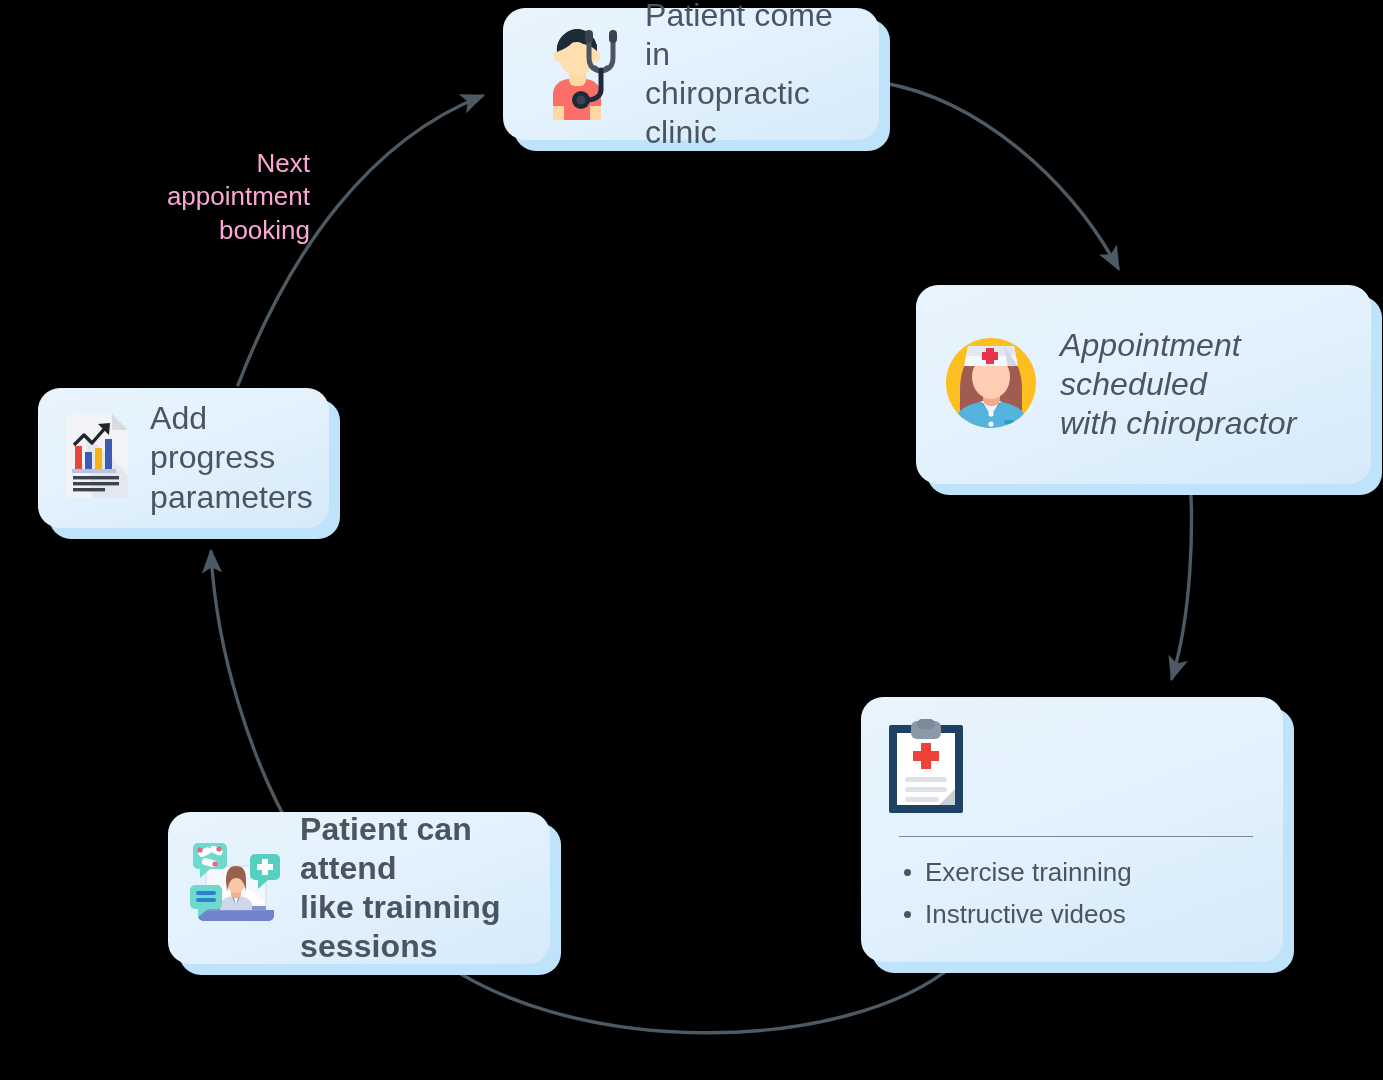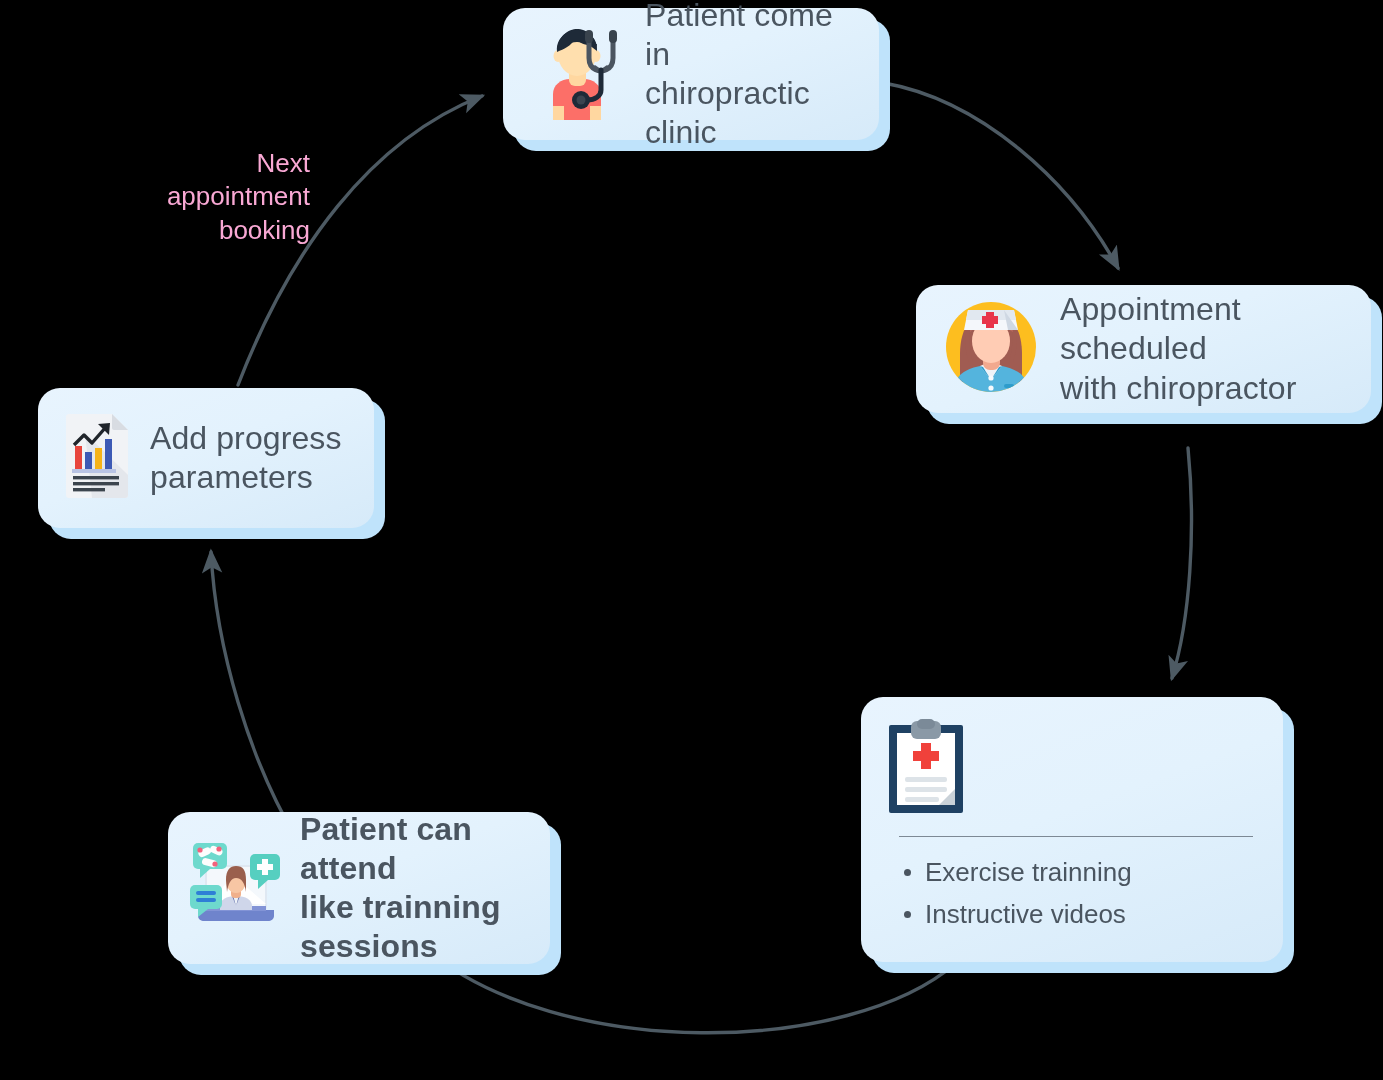--- a/index.html
+++ b/index.html
@@ -168,21 +168,21 @@
             <circle cx="52" cy="76" r="9" fill="#1e2a38"></circle>
             <circle cx="52" cy="76" r="4.5" fill="#3a4450"></circle>
           </svg>
         </div>
         <div class="label">Patient come in
 chiropractic clinic</div>
       </div>
     </div>
   </div>
 
-  <div class="node" style="left:916px; top:285px; width:455px; height:128px;">
+  <div class="node" style="left:916px; top:285px; width:455px; height:199px;font-style:italic;">
     <div class="shadow-card"></div>
     <div class="front-card">
       <div class="row">
         <div class="icon-box">
           <svg width="98" height="98" viewBox="0 0 98 98">
             <circle cx="49" cy="49" r="45" fill="#fdbe1f"></circle>
             <clipPath id="nurseClip">
                 <circle cx="49" cy="49" r="45"></circle>
               </clipPath>
             <g clip-path="url(#nurseClip)">
@@ -294,21 +294,21 @@
             <rect x="8" y="58" width="20" height="4" rx="2" fill="#2e7fd6"></rect>
           </svg>
         </div>
         <div class="label">Patient can attend
 like trainning
 sessions</div>
       </div>
     </div>
   </div>
 
-  <div class="node" style="left:38px; top:388px; width:336px; height:140px;">
+  <div class="node" style="left:38px; top:388px; width:291px; height:140px;">
     <div class="shadow-card"></div>
     <div class="front-card" style="padding:0 24px;">
       <div class="row" style="gap:18px;">
         <div class="icon-box">
           <svg width="70" height="86" viewBox="0 0 70 86">
             <path d="M4 4 C4 2 5 1 7 1 L50 1 L66 17 L66 82 C66 84 65 85 63 85 L7 85 C5 85 4 84 4 82 Z" fill="#f1f3f6"></path>
             <path d="M50 1 L66 17 L52 17 C51 17 50 16 50 15 Z" fill="#d8dce2"></path>
             <path d="M23 20 L66 62 L66 82 C66 84 65 85 63 85 L30 85 Z" fill="#e4e7ec"></path>
 
             <rect x="13" y="33" width="7" height="24" fill="#e8453c"></rect>

